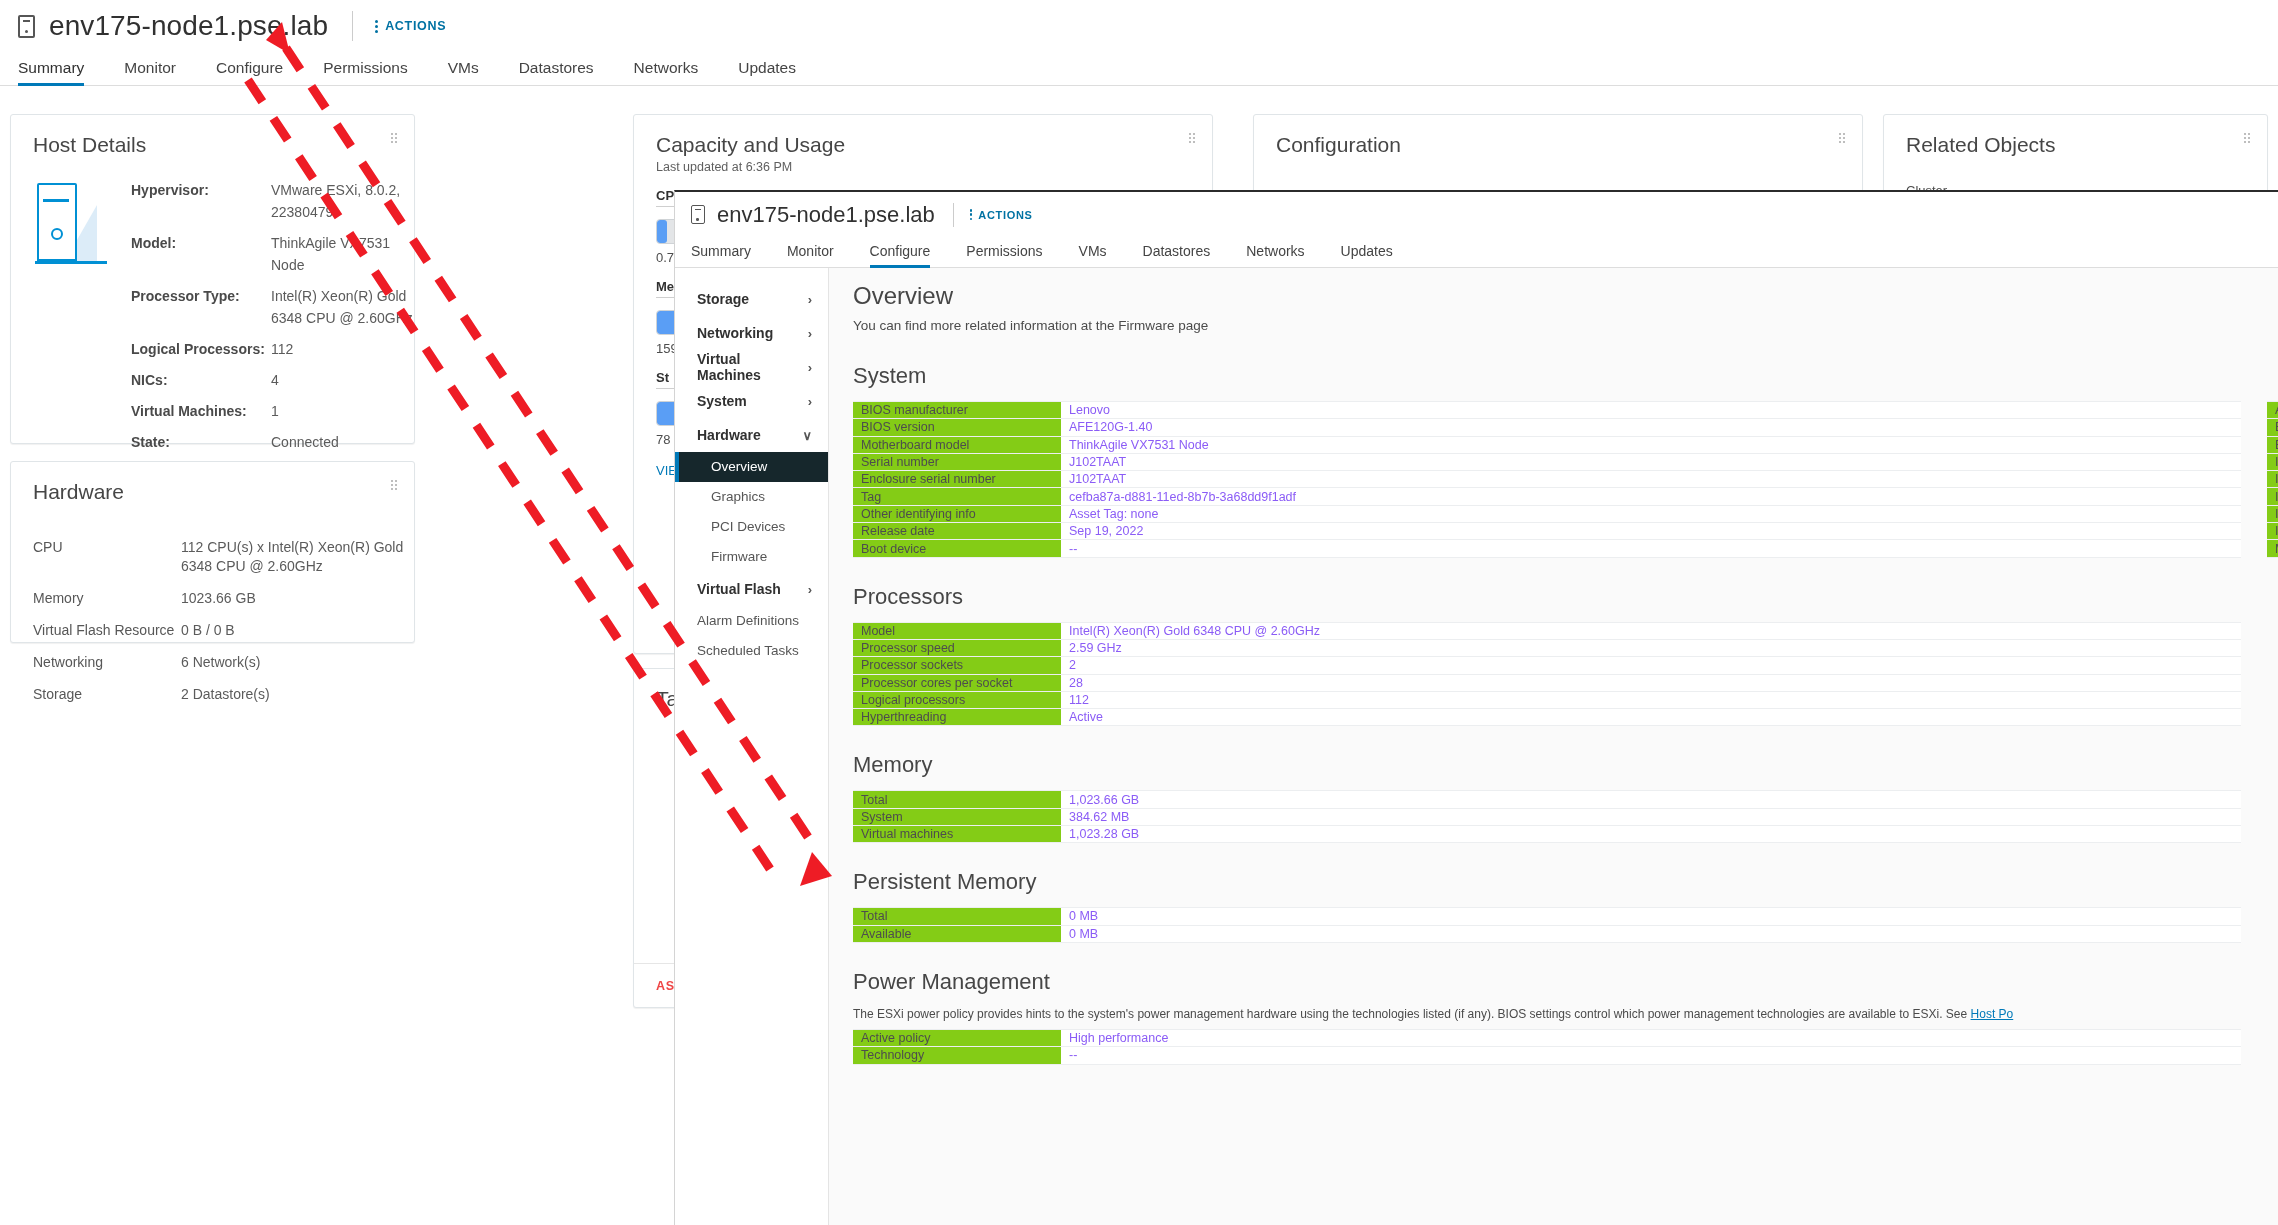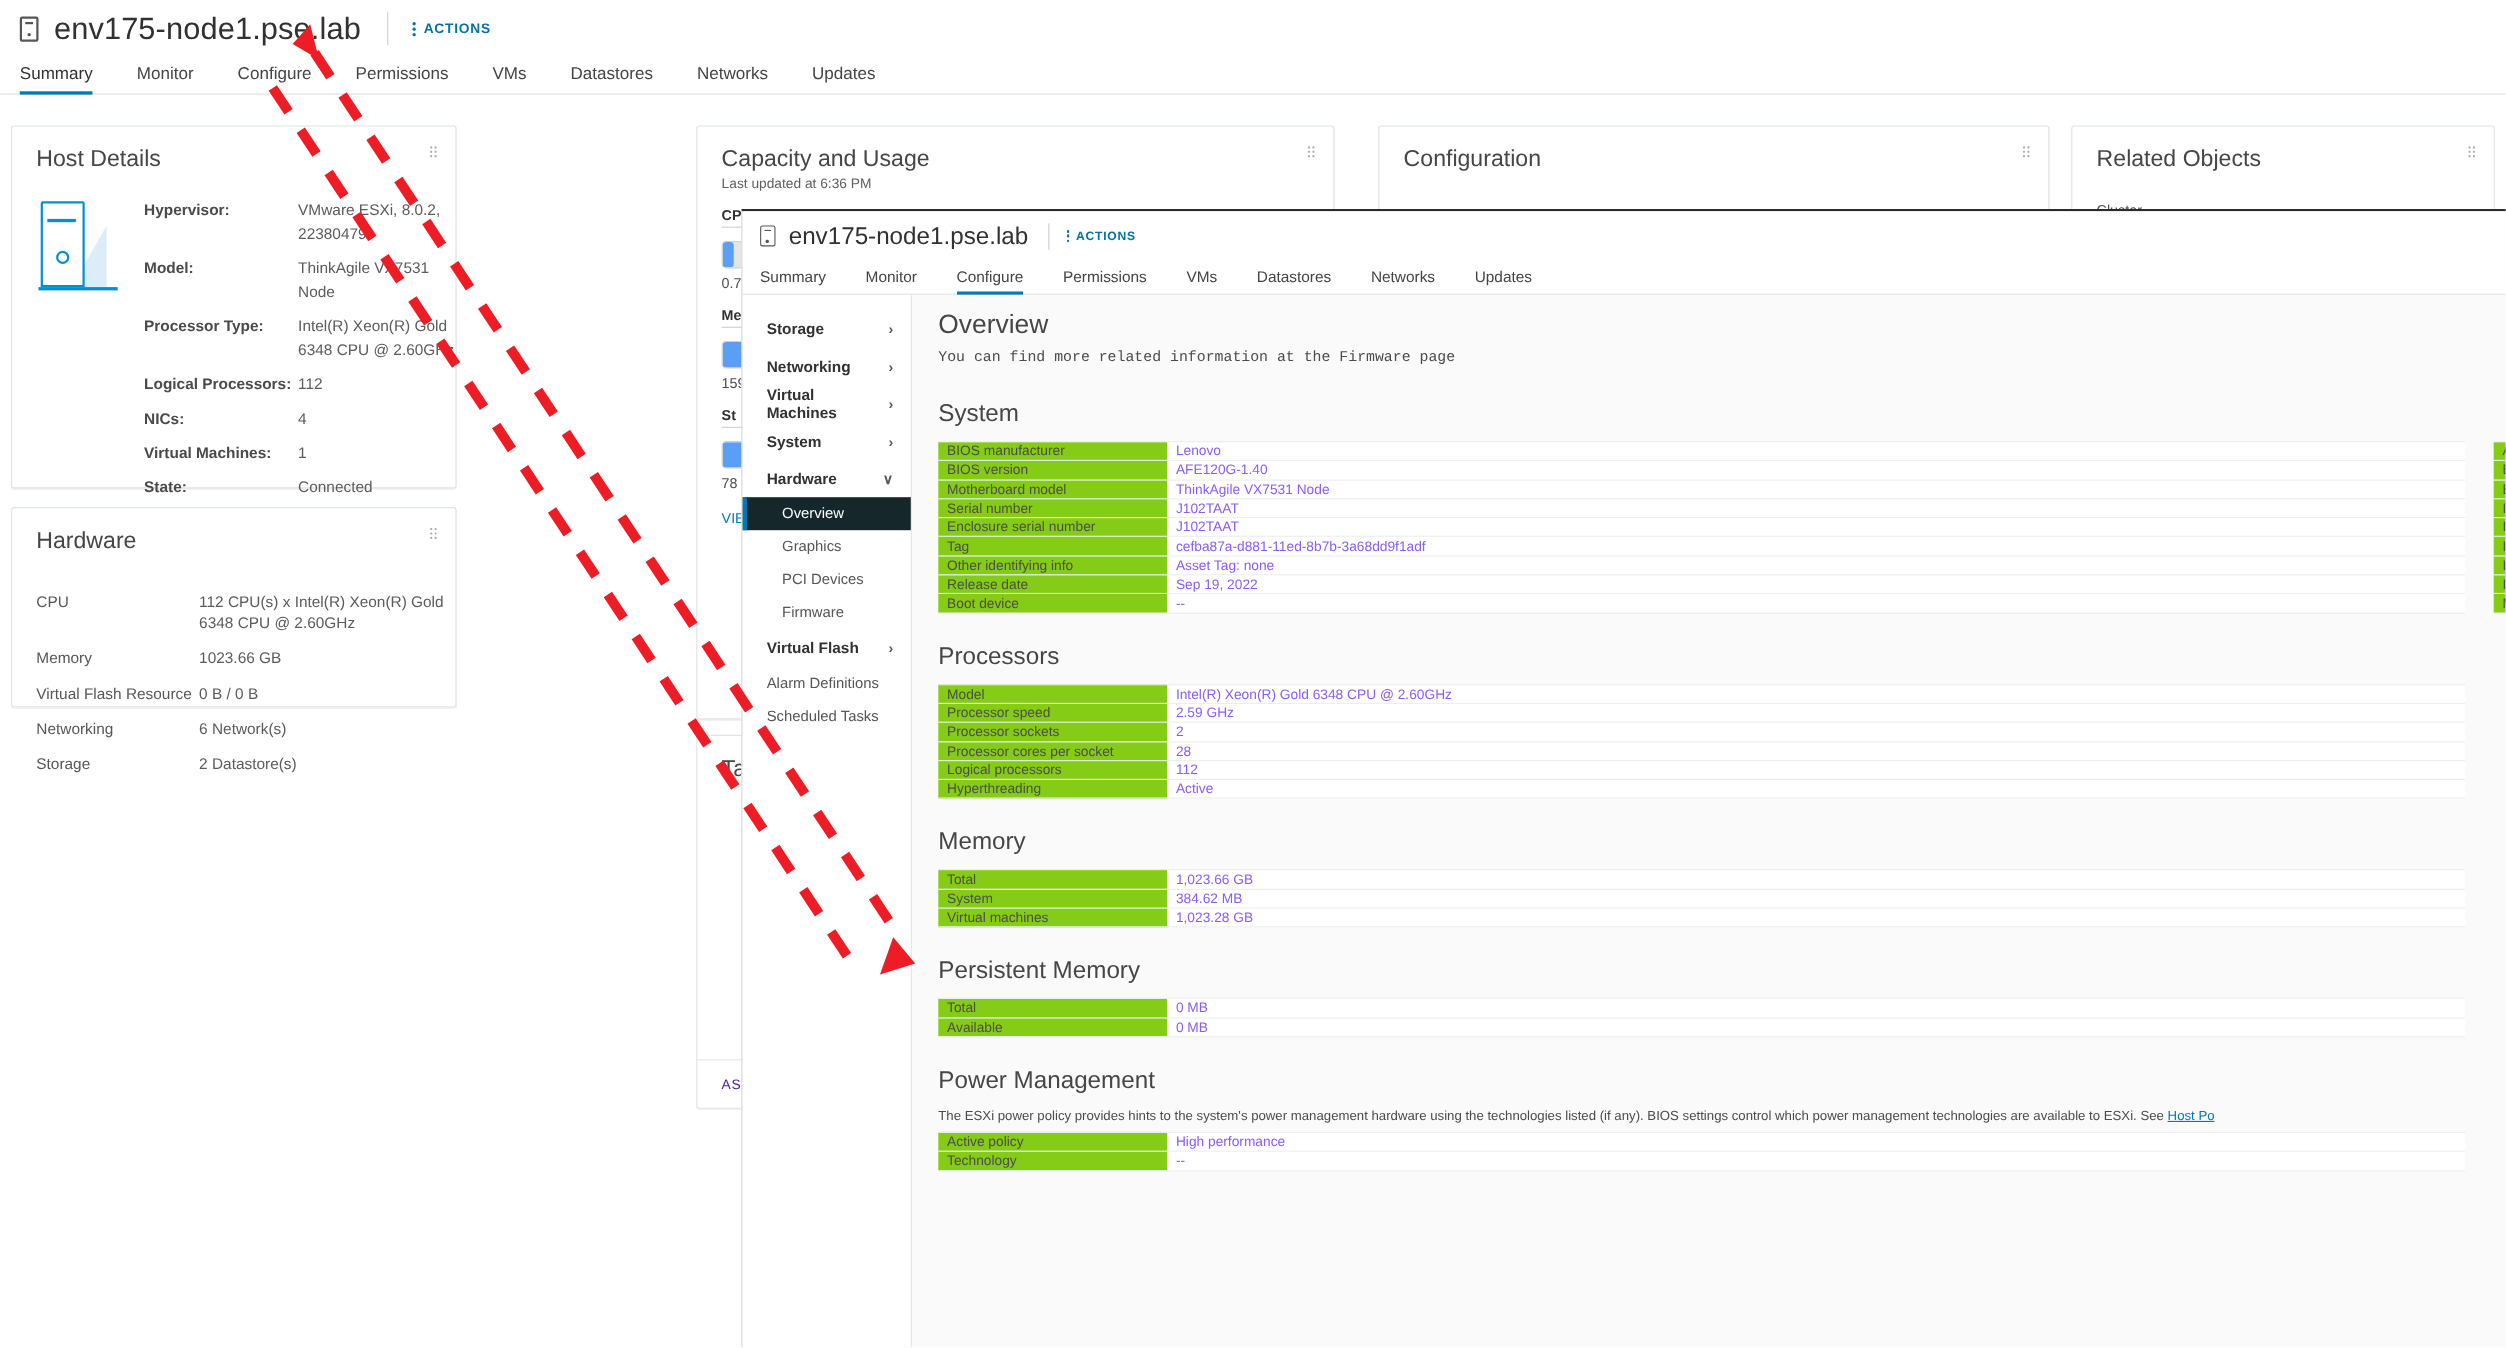--- a/index.html
+++ b/index.html
@@ -67,21 +67,21 @@
   .cap-head { display:flex; justify-content:space-between; font-size:13px; font-weight:700; color:#313131; border-bottom:1px solid #cfcfcf; padding-bottom:3px; }
   .cap-head .free { font-weight:400; color:#4d4d4d; }
   .bar { margin-top:12px; width:170px; height:25px; border-radius:4px; background:#e3e5e7; border:1px solid #cfd3d6; overflow:hidden; }
   .bar i { display:block; height:100%; background:#5a9ef5; border-radius:3px; }
   .cap-val { font-size:13px; color:#4d4d4d; margin-top:6px; }
   .cap-link { font-size:13px; color:#0079b8; padding:0 22px; margin-top:16px; cursor:pointer; }
 
   
   #card-tags { left:633px; top:668px; width:580px; height:340px; }
   .tag-foot { position:absolute; left:0; bottom:0; width:100%; height:44px; border-top:1px solid #e6e6e6; display:flex; align-items:center; padding-left:22px; }
-  .tag-foot span { font-size:12.5px; color:#4c1d95; letter-spacing:.6px; font-weight:400; cursor:pointer; }
+  .tag-foot span { font-size:12.5px; color:#ef4444; letter-spacing:.6px; font-weight:700; cursor:pointer; }
 
   #card-config { left:1253px; top:114px; width:610px; height:540px; }
   #card-related { left:1883px; top:114px; width:385px; height:540px; }
   .rel-label { font-size:13px; color:#4b4b4b; padding:26px 0 0 22px; }
 
   
   #overlay { position:absolute; left:674px; top:190px; width:1604px; height:1035px; background:#fafafa; border-top:2px solid #2b2b2b; border-left:1px solid #d4d4d4; overflow:hidden; }
   .ov-header { position:absolute; left:0; top:0; width:100%; height:45px; background:#fff; display:flex; align-items:center; padding-left:16px; }
   .ov-title { font-size:22px; color:#313131; margin-left:12px; }
   .ov-host-icon { width:14px; height:19px; border:1.7px solid #565656; border-radius:2px; position:relative; flex:0 0 auto; }
@@ -99,21 +99,21 @@
 
   .ov-nav { position:absolute; left:0; top:76px; width:154px; bottom:0; background:#fff; border-right:1px solid #e4e4e4; padding-top:14px; }
   .nav-item { display:flex; align-items:center; justify-content:space-between; font-size:14px; color:#313131; font-weight:700; padding:0 16px 0 22px; height:34px; cursor:pointer; }
   .nav-item .chev { font-size:13px; color:#565656; }
   .nav-sub { font-size:13.5px; color:#565656; padding-left:36px; height:30px; line-height:30px; cursor:pointer; font-weight:400; }
   .nav-sub.active { background:#16272c; color:#fff; border-left:4px solid #0079b8; padding-left:32px; margin-left:0; }
   .nav-plain { font-size:13.5px; color:#565656; padding-left:22px; height:30px; line-height:30px; cursor:pointer; }
 
   .ov-content { position:absolute; left:154px; top:76px; right:0; bottom:0; background:#fafafa; padding:14px 0 0 24px; overflow:hidden; }
   .sec-h1 { font-size:24px; color:#464646; font-weight:400; margin:0 0 8px 0; }
-  .sec-p { font-size:13.5px; color:#4b4b4b; margin:0 0 30px 0;font-family:Liberation Mono, monospace; }
+  .sec-p { font-size:13.5px; color:#4b4b4b; margin:0 0 30px 0; }
   .sec-h2 { font-size:22px; color:#464646; font-weight:400; margin:0 0 12px 0; }
 
   table.dt { border-collapse:collapse; table-layout:fixed; }
   table.dt td { font-size:12.5px; height:17.3px; padding:0 0 0 8px; vertical-align:middle; border-bottom:1px solid #eceef0; }
   table.dt tr:first-child td { border-top:1px solid #eceef0; }
   td.k { background:#84cc16; color:#4d4d4d; width:208px; }
   td.v { background:#fff; color:#8b5cf6; padding-left:12px; }
   .tbl-wide { width:1388px; }
   .tbl-wide td.v { width:1180px; }
 

